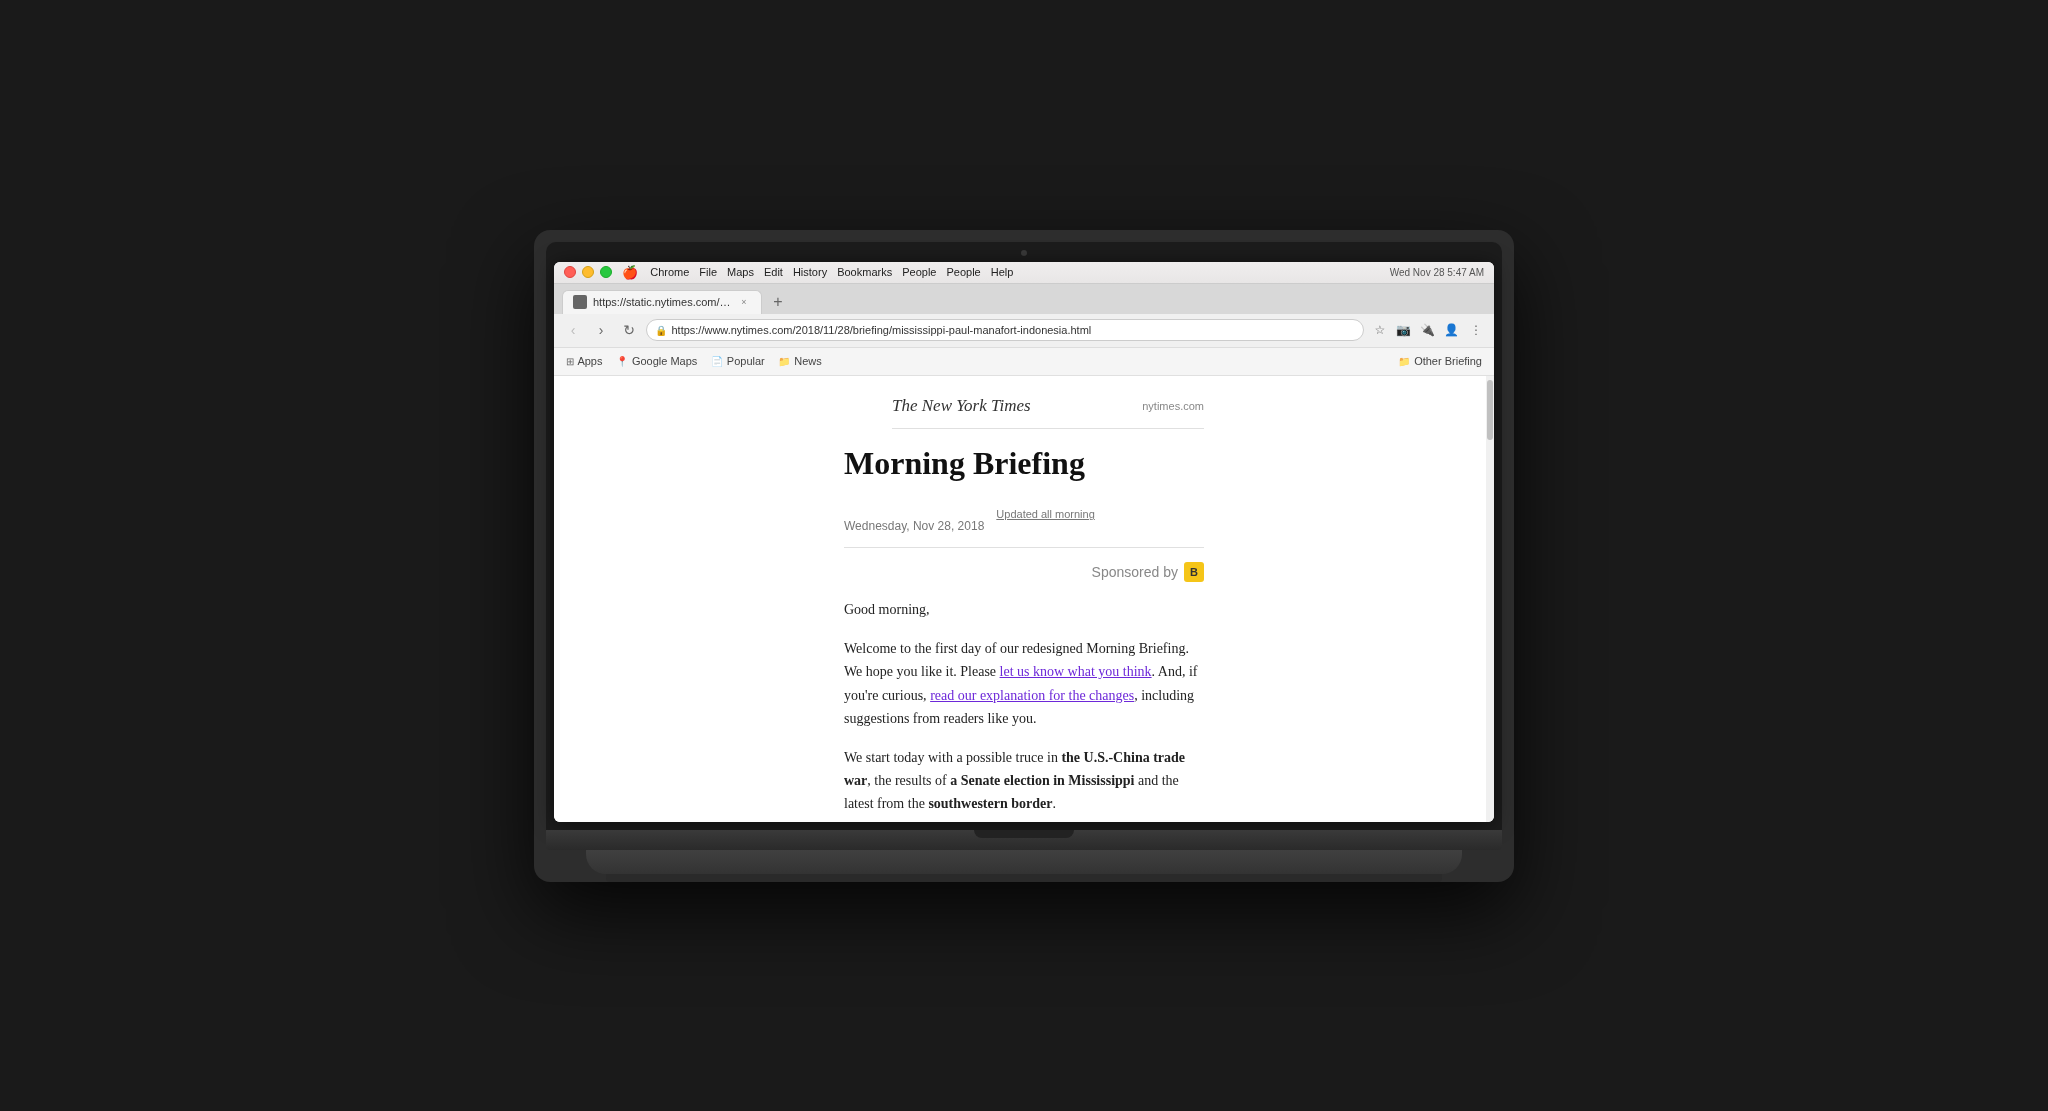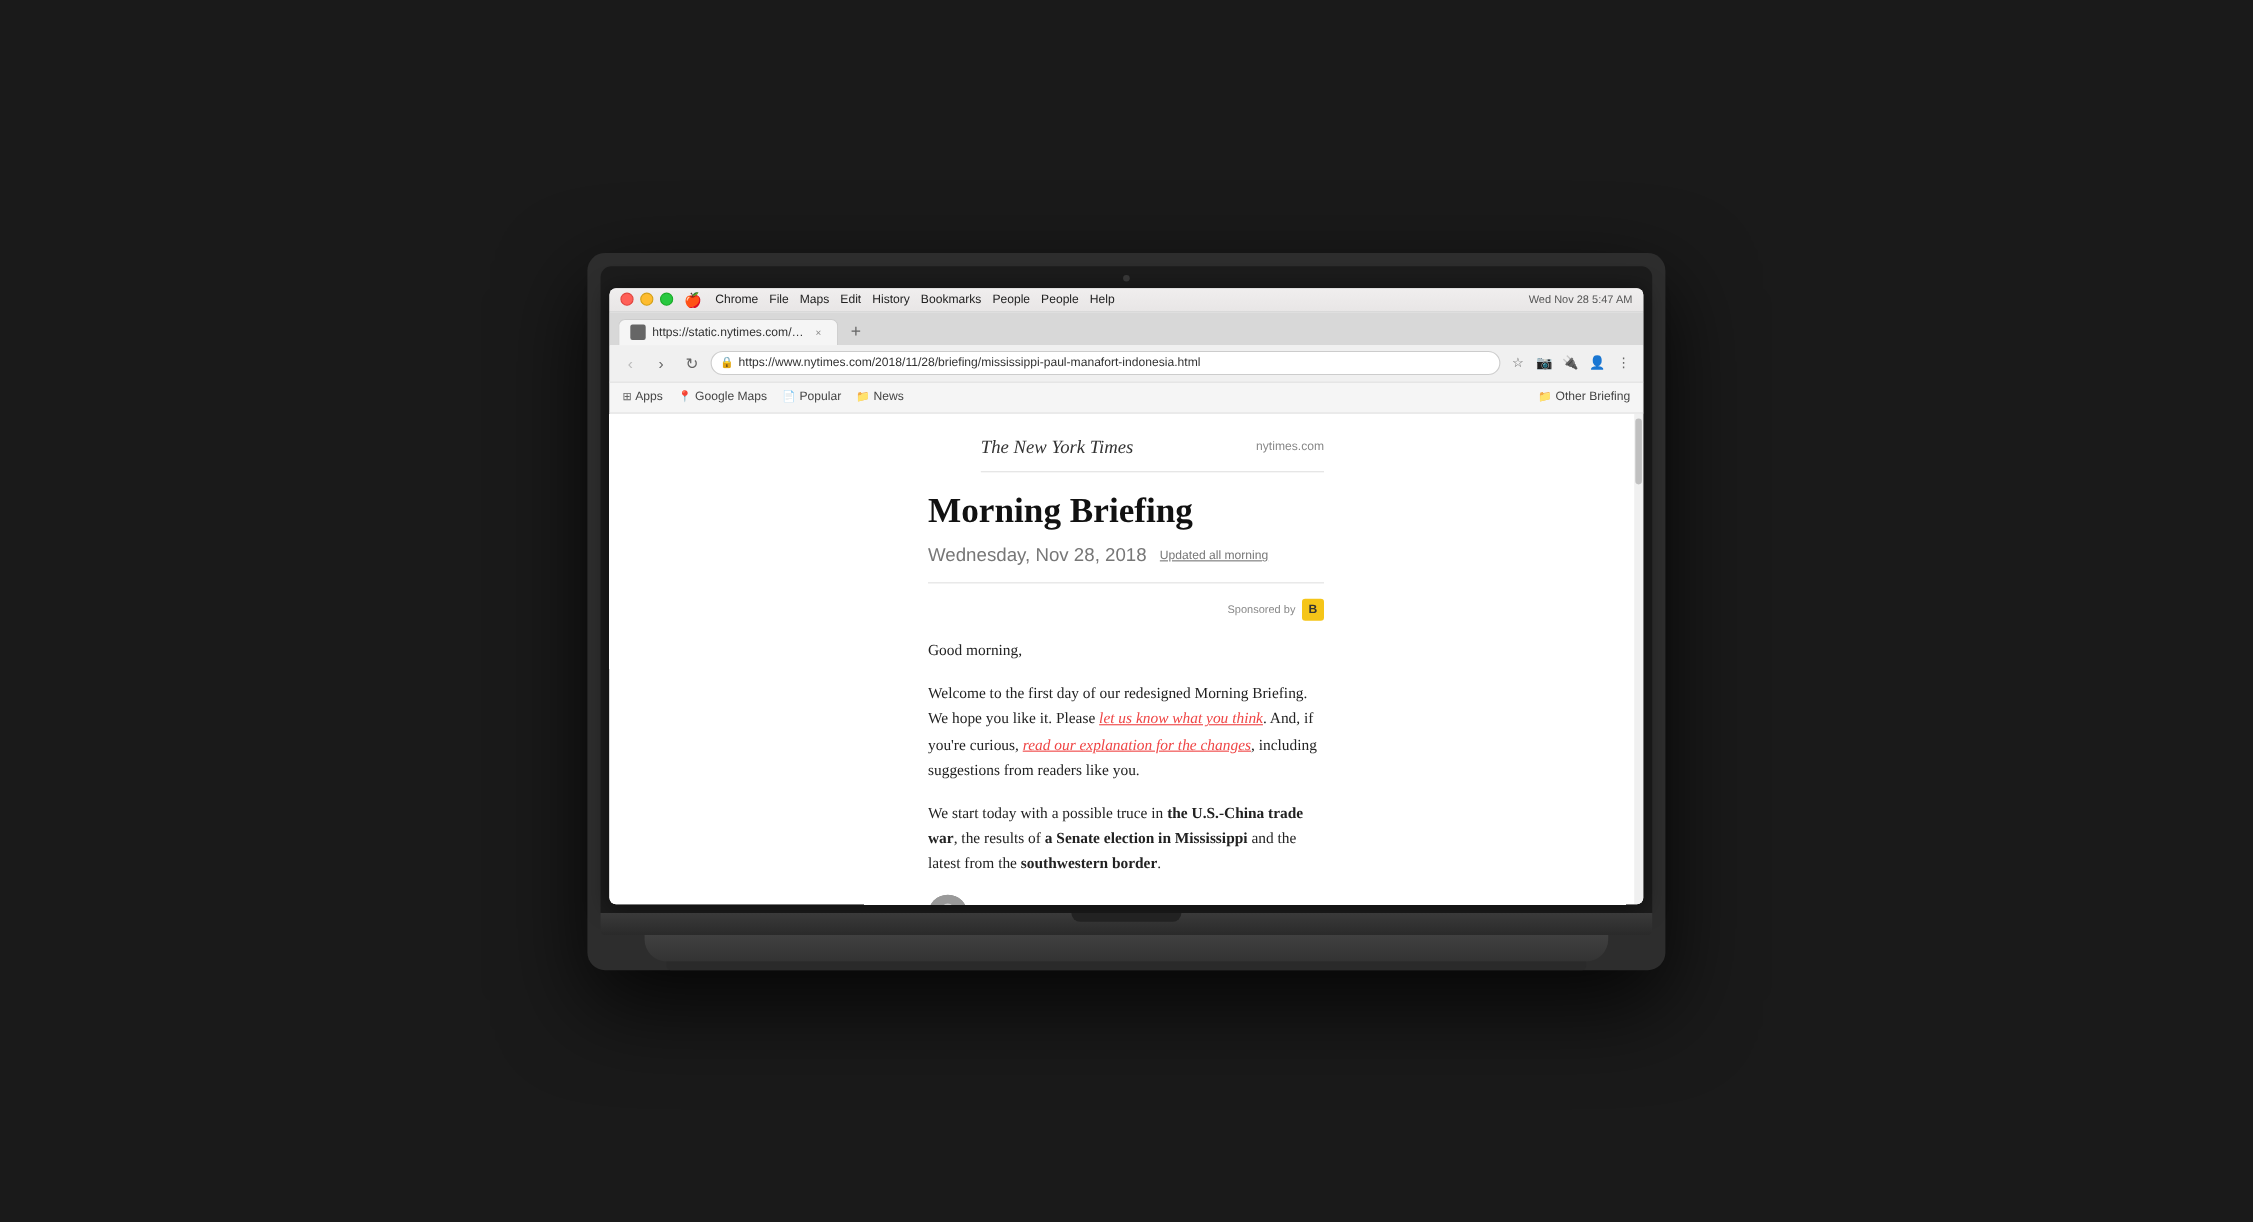--- a/index.html
+++ b/index.html
@@ -329,22 +329,23 @@
     }
 
     .article-meta {
       display: flex;
       align-items: center;
       gap: 12px;
       margin-bottom: 14px;
     }
 
     .article-date {
-      font-size: 17px;
+      font-size: 12px;
       color: #777;
+      margin-top: 24px;
     }
 
     .article-updated {
       font-size: 11px;
       color: #777;
       text-decoration: underline;
       cursor: pointer;
     }
 
     .article-divider {
@@ -355,21 +356,21 @@
 
     .sponsored-bar {
       display: flex;
       align-items: center;
       justify-content: flex-end;
       gap: 6px;
       margin-bottom: 16px;
     }
 
     .sponsored-text {
-      font-size: 10px;
+      font-size: 14px;
       color: #888;
     }
 
     .sponsor-badge {
       width: 20px;
       height: 20px;
       background: #f5c518;
       border-radius: 3px;
       display: flex;
       align-items: center;
@@ -381,24 +382,23 @@
 
     .article-body p {
       font-family: 'Georgia', serif;
       font-size: 14px;
       line-height: 1.65;
       color: #222;
       margin-bottom: 16px;
     }
 
     .article-link {
-      color: #ef4444;
+      color: #6d28d9;
       text-decoration: underline;
       cursor: pointer;
-      font-style: italic;
     }
 
     .article-bold {
       font-weight: 700;
     }
 
     .author-section {
       display: flex;
       align-items: center;
       gap: 10px;

